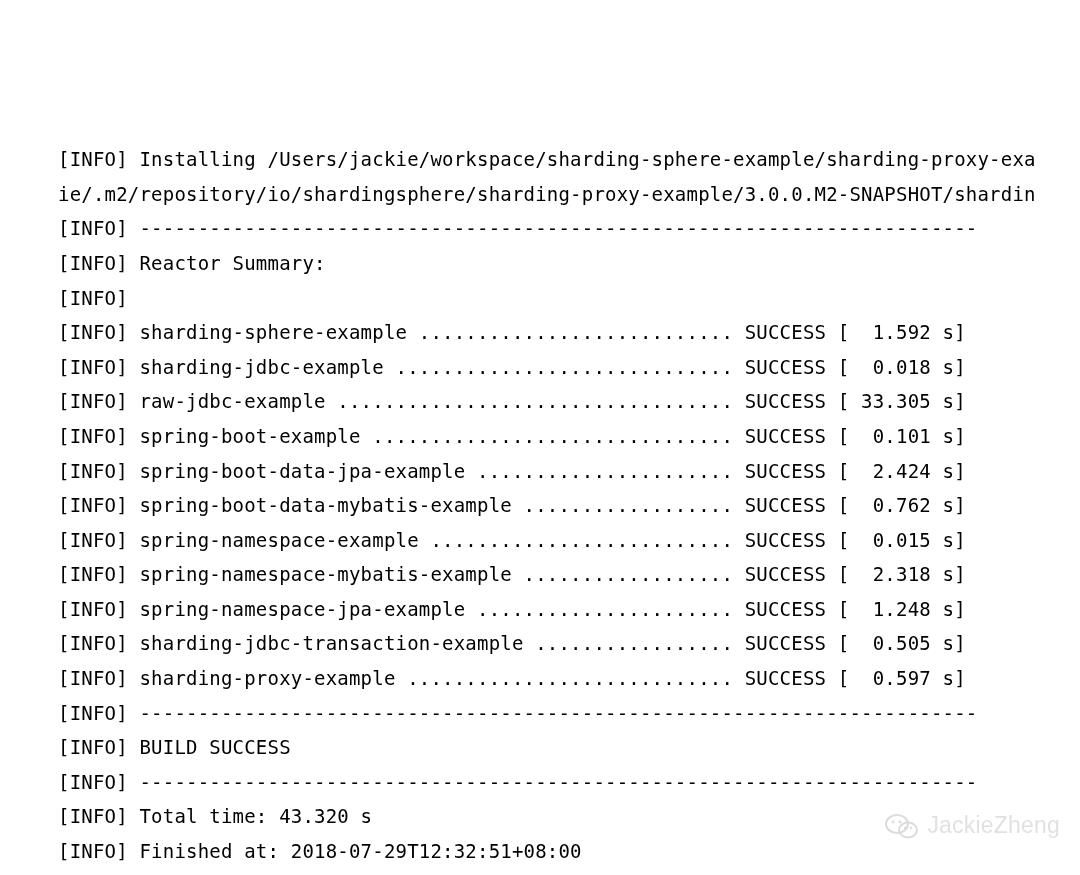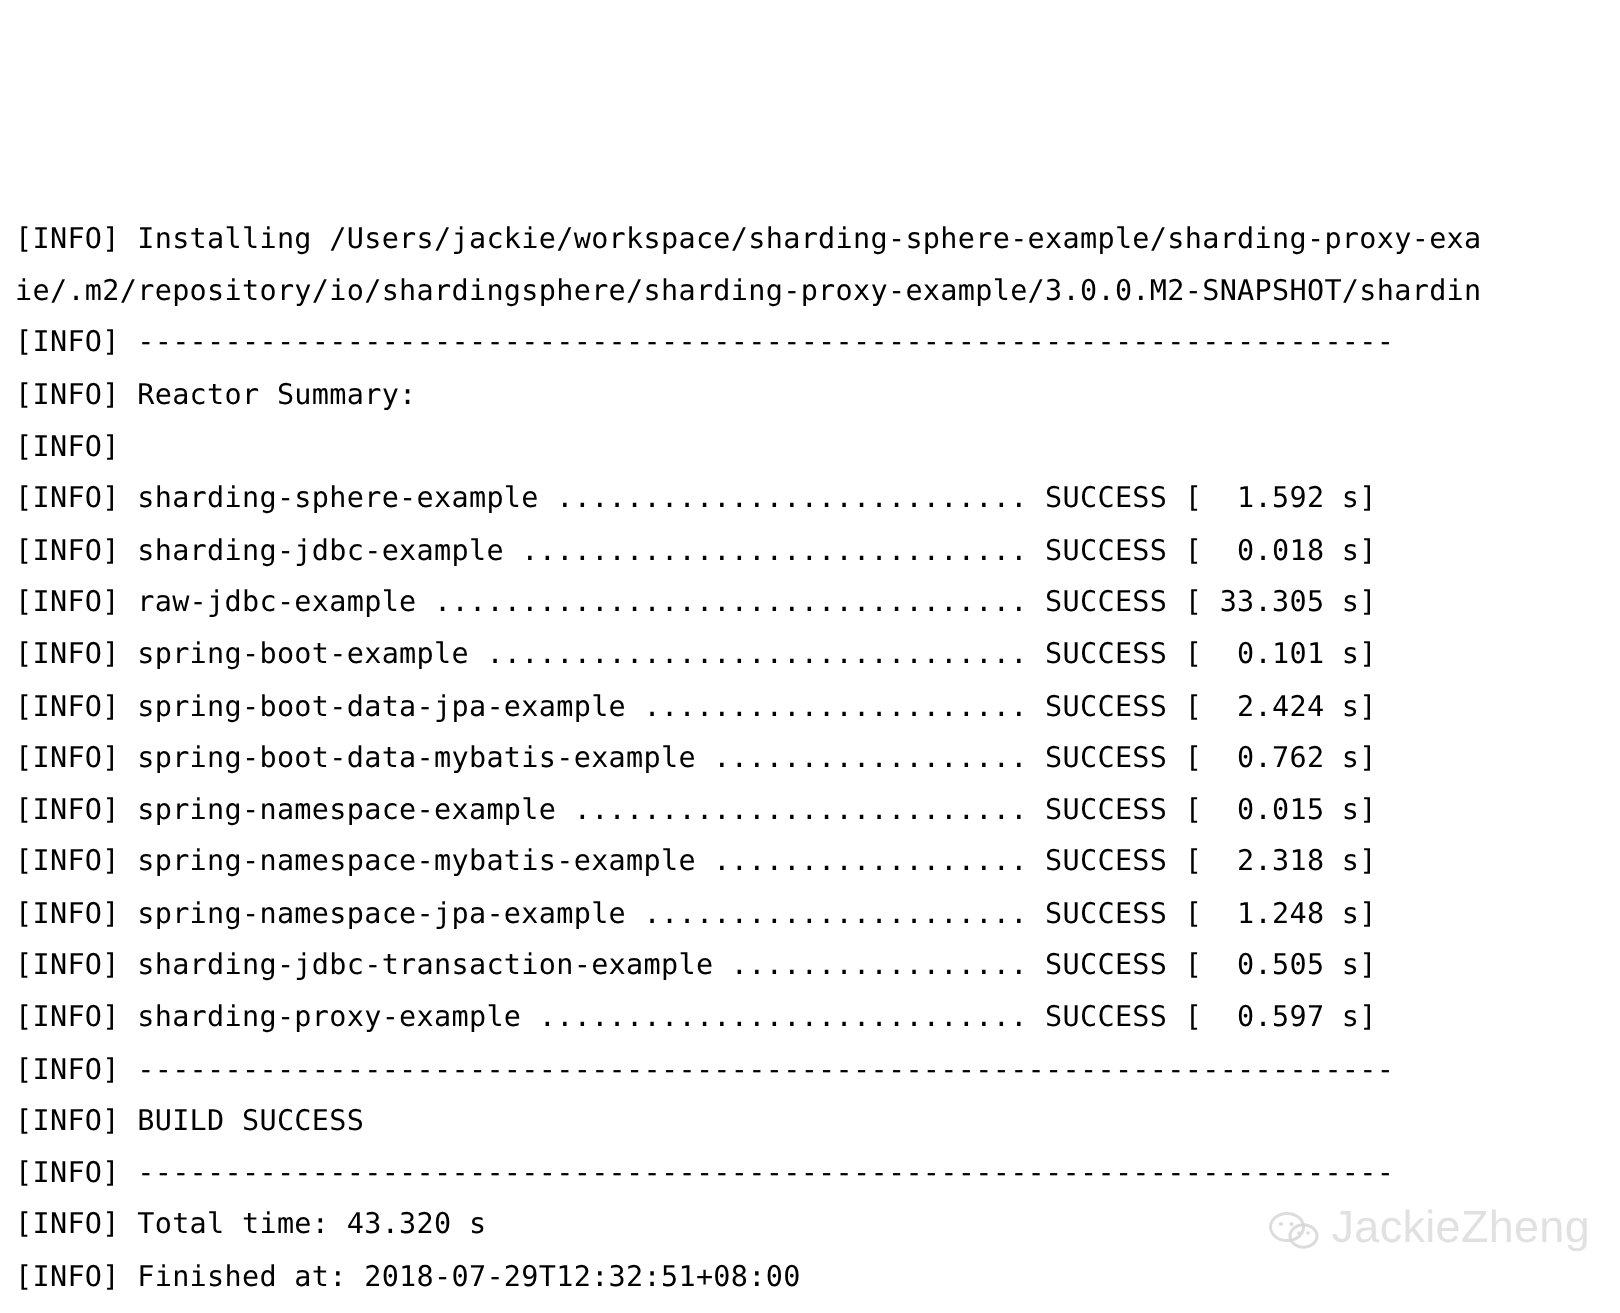--- a/index.html
+++ b/index.html
@@ -10,28 +10,28 @@
     line-height: 1.82;
     color: #000000;
     width: 1080px;
     height: 875px;
     overflow: hidden;
     padding: 4px 10px;
     white-space: pre;
     letter-spacing: 0.2px;
     position: relative;
   }
-  .line { display: block; }
+  .line { display: block; margin-left: 48px; }
   #watermark {
     position: absolute;
     right: 20px;
     bottom: 28px;
     color: rgba(220,220,220,0.85);
     font-family: Arial, sans-serif;
-    font-size: 30px;
+    font-size: 23px;
     display: flex;
     align-items: center;
     gap: 8px;
     pointer-events: none;
     user-select: none;
   }
   #watermark svg { opacity: 0.85; }
 </style>
 </head>
 <body>

